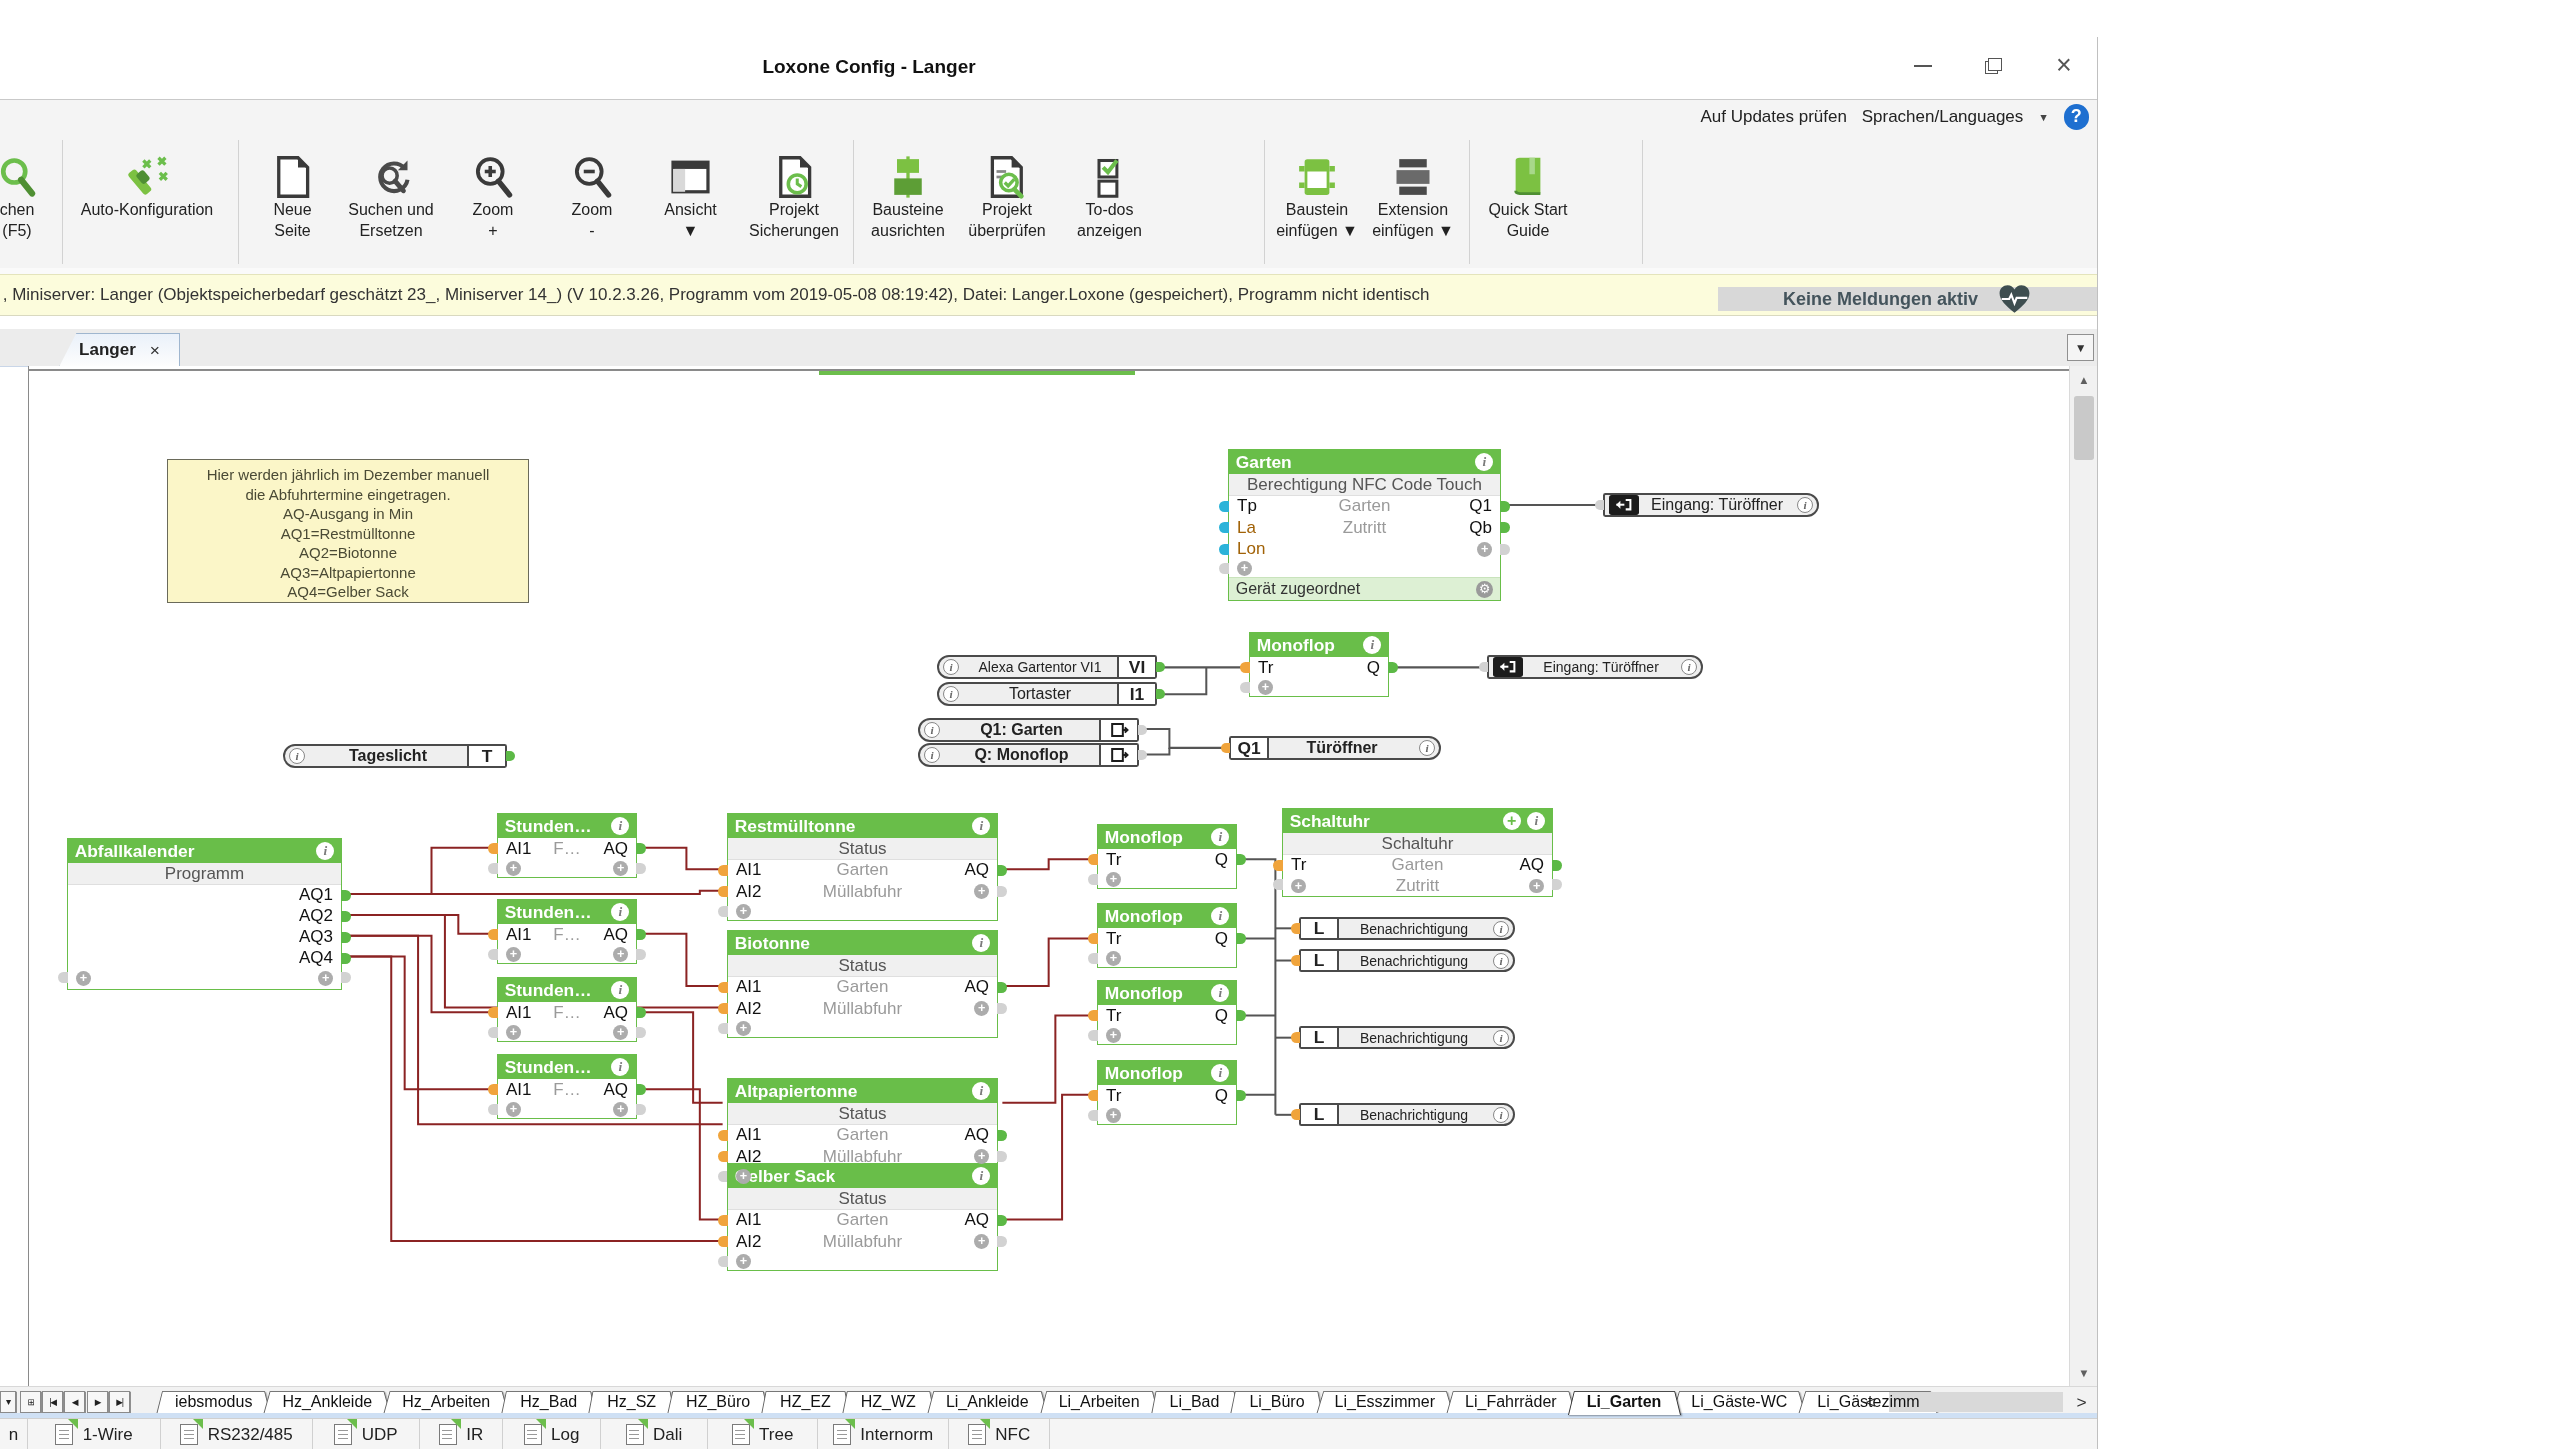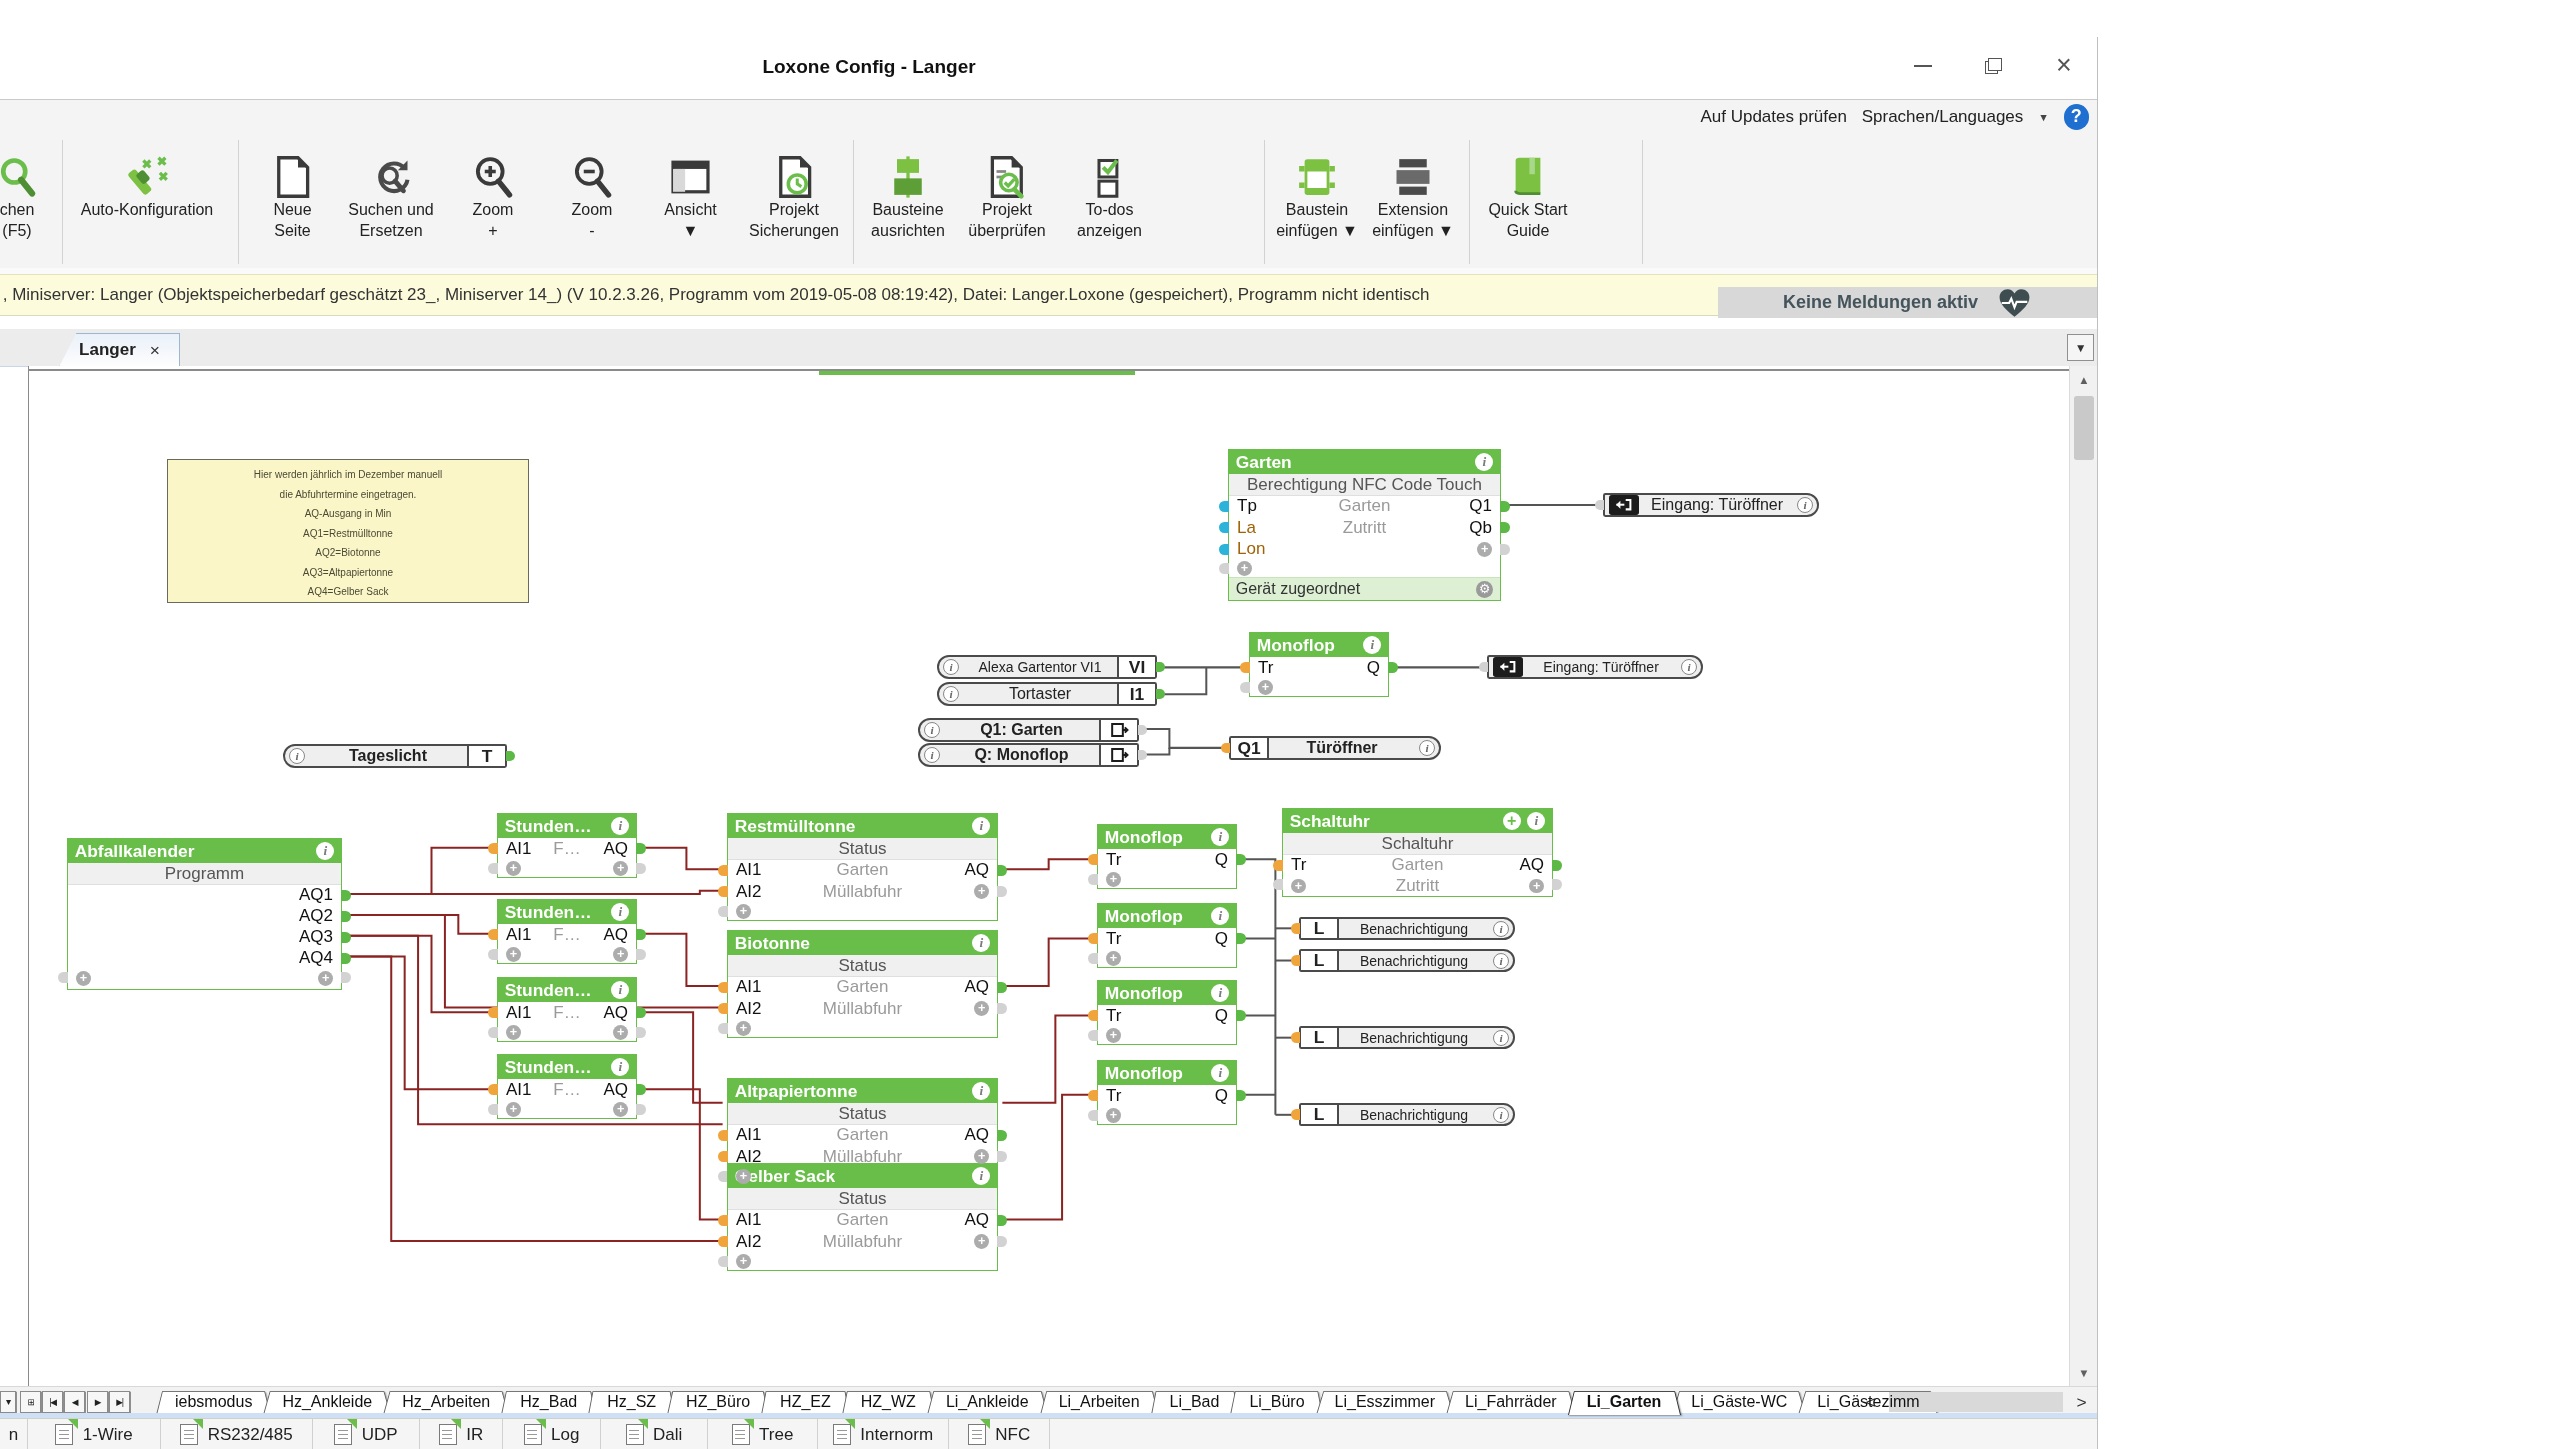--- a/index.html
+++ b/index.html
@@ -25,35 +25,35 @@
   .helpcircle { width:25.5px; height:25.5px; border-radius:50%; background:#1E6FD0; color:#fff; font-weight:bold; font-size:18px; display:flex; align-items:center; justify-content:center;}
   .rbtn { position:absolute; top:35px; height:131px; text-align:center; color:#222; }
   .rbtn .ric { height:64px; display:flex; align-items:flex-end; justify-content:center; }
   .rbtn .l1,.rbtn .l2 { font-size:16px; line-height:21px; white-space:nowrap;}
   .rsep { position:absolute; top:40px; height:124px; width:0.7px; background:#D2D2D2;}
   .rgrouplabel { position:absolute; top:169px; transform:translateX(-50%); font-size:16px; color:#555; white-space:nowrap;}
   .gapstrip { position:absolute; left:0; top:231px; width:100%; height:19px; background:#FAFAFA; }
 
   
   .infobar { position:absolute; left:0; top:237px; width:100%; height:42px; background:#FCFCDC; border-top:0.7px solid #E4E4BC; border-bottom:0.7px solid #D9D9C0; display:flex; align-items:center; font-size:17px; color:#333; padding-left:2.7px; white-space:nowrap; overflow:hidden;}
-  .alertbox { position:absolute; right:0; top:250px; width:379px; height:31px; background:#D8D8D8; display:flex; align-items:center; justify-content:center; gap:19px; color:#44545C; font-size:18px; font-weight:600;}
+  .alertbox { position:absolute; right:0; top:250px; width:379px; height:24px; background:#D8D8D8; display:flex; align-items:center; justify-content:center; gap:19px; color:#44545C; font-size:18px; font-weight:600;}
 
   
   .doctabrow { position:absolute; left:0; top:292px; width:100%; height:38px; background:#ECECEC; border-bottom:0.7px solid #C9D6E8;}
   .doctab { position:absolute; left:59px; top:4px; width:121px; height:34px; background:linear-gradient(180deg,#EAF1FA,#FDFDFD); border:0.7px solid #9FB6CF; clip-path:polygon(17.4px 0, 100% 0, 100% 100%, 0 100%); display:flex; align-items:center; justify-content:center; gap:14px; font-size:17px; font-weight:bold; color:#222;}
   .doctab .x { font-weight:400; font-size:17.4px; color:#333;}
   .docdd { position:absolute; right:2.7px; top:5.4px; width:27px; height:27px; border:0.7px solid #909090; background:#F5F5F5; display:flex; align-items:center; justify-content:center; font-size:12px; color:#333;}
 
   
   .canvas { position:absolute; left:28px; top:329px; width:2042px; height:1020px; background:#fff; border-left:1.3px solid #8a8a8a; overflow:hidden;}
   .pageline { position:absolute; left:0; top:2.7px; width:100%; height:2.7px; background:#8a8a8a;}
   .pagegreen { position:absolute; left:790px; top:5.4px; width:316px; height:4px; background:#6CBE4C;}
   .wires { position:absolute; left:0; top:0; }
 
-  .note { position:absolute; left:138px; top:93px; width:362px; height:144px; background:#FBF6C8; border:1.3px solid #6a6a5a; color:#4a4a35; font-size:10px; line-height:19.5px; text-align:center; padding-top:5.4px;}
+  .note { position:absolute; left:138px; top:93px; width:362px; height:144px; background:#FBF6C8; border:1.3px solid #6a6a5a; color:#4a4a35; font-size:15px; line-height:19.5px; text-align:center; padding-top:5.4px;}
 
   .fblock { position:absolute; background:#fff; border:1.3px solid #69BE49; }
   .fb-header { height:24px; background:#69BE49; color:#fff; display:flex; align-items:center; padding:0 6.7px; gap:6.7px;}
   .fb-title { font-size:17.4px; font-weight:bold; white-space:nowrap;}
   .info-badge { width:18px; height:18px; margin-left:auto; background:#fff; border-radius:50%; color:#7a7a7a; text-align:center; line-height:18px; font-size:13.4px; font-weight:bold; font-style:italic; font-family:"Liberation Serif",serif; flex:none;}
   .target-badge { width:18px; height:18px; background:#fff; border-radius:50%; color:#69BE49; text-align:center; line-height:17px; font-size:16px; font-weight:bold; margin-left:auto; flex:none;}
   .target-badge + .info-badge { margin-left:0;}
   .fb-sub { height:21.5px; background:#F0F0F0; border-bottom:0.7px solid #DFDFDF; text-align:center; font-size:17px; color:#555; line-height:21.5px; white-space:nowrap; overflow:hidden;}
   .fb-row { position:relative; height:21.5px; display:flex; align-items:center; padding:0 8px; font-size:17px; color:#111;}
   .fb-row .mid { position:absolute; left:0; width:100%; text-align:center; color:#9a9a9a;}

